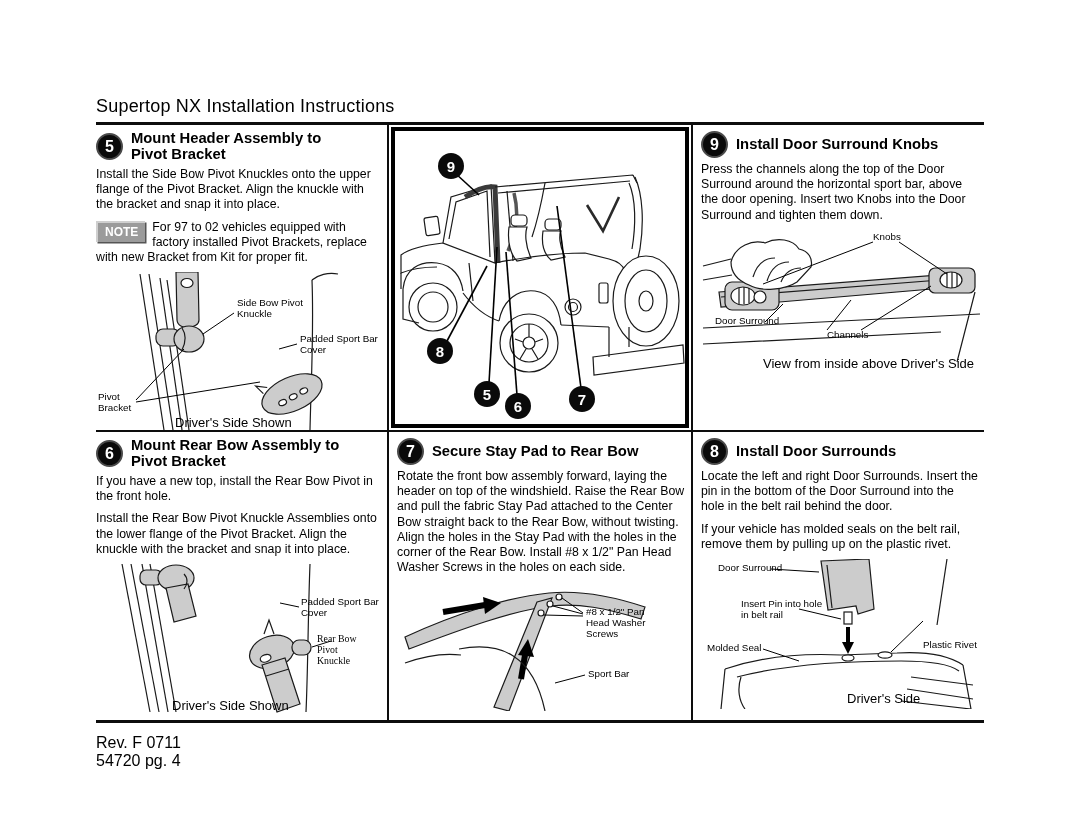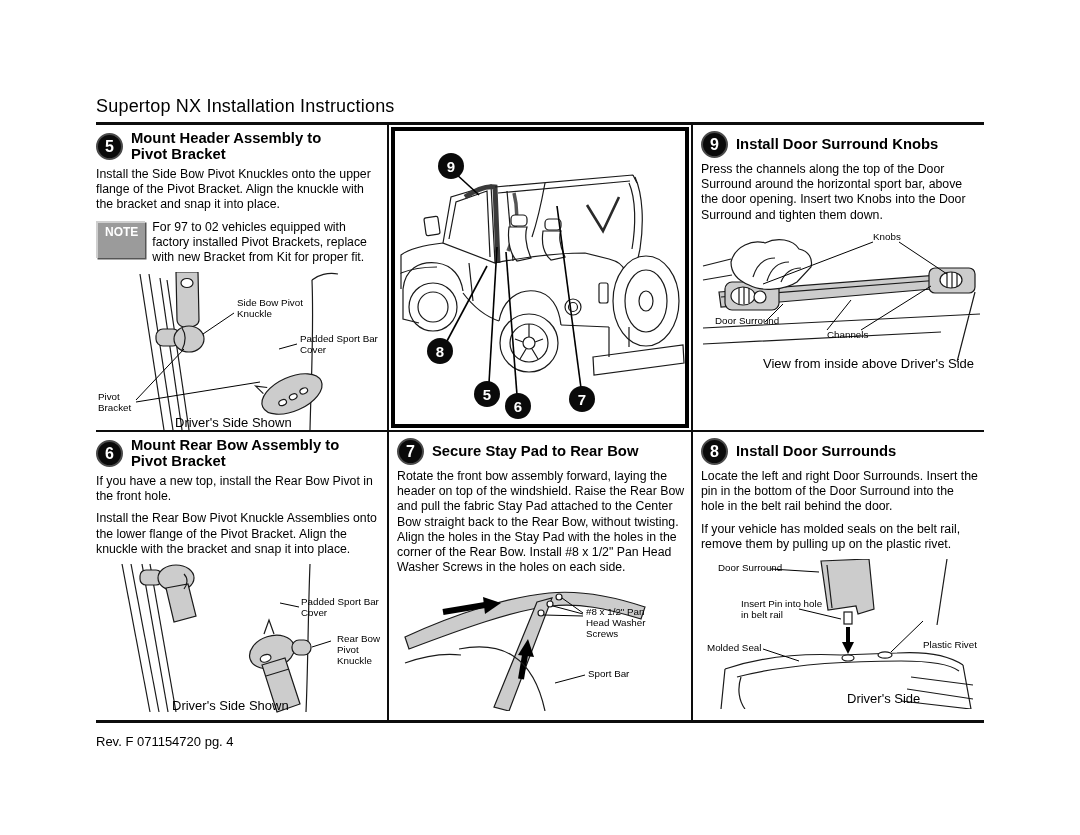--- a/index.html
+++ b/index.html
@@ -16,36 +16,36 @@
     display:grid;
     grid-template-columns:293px 304px 291px;
     grid-template-rows:307px 288px;
   }
   .cell { position:relative; overflow:hidden; }
   .cell.c1 { border-right:2px solid #0d0d0d; }
   .cell.c2 { border-right:2px solid #0d0d0d; }
   .cell.r1 { border-bottom:2px solid #0d0d0d; }
   .cell.pad-l { padding-left:8px; }
   .footer-rule { height:3px; background:#0d0d0d; }
-  .footer { display:flex; justify-content:flex-start; margin-top:11px; font-size:13px; }
+  .footer { display:flex; justify-content:flex-start; margin-top:11px; font-size:16px;flex-direction:column; }
 
   
   .step-head { display:flex; align-items:center; margin-top:6px; margin-bottom:4px; }
   .badge {
     flex:0 0 auto; width:27px; height:27px; border-radius:50%;
     background:#0a0a0a; border:2px solid #4a4a4a;
     color:#fff; font-size:16px; font-weight:bold;
     display:flex; align-items:center; justify-content:center;
   }
   .step-title { font-size:14.8px; font-weight:bold; line-height:1.08; margin-left:8px; }
   .w210 { max-width:212px; }
   .step-body { font-size:12.3px; line-height:1.24; margin-bottom:7px; }
   .note-badge {
     float:left; background:#9b9b9b; color:#fff; font-weight:bold; font-size:12px;
-    padding:2px 7px 18px; margin:1px 7px 2px 0;
+    padding:2px 7px 2px; margin:1px 7px 2px 0;
     border-top:2px solid #cfcfcf; border-left:2px solid #cfcfcf;
     box-shadow:1.5px 1.5px 0 #555;
   }
   
   .diagram { position:relative; width:100%; }
   .diagram svg { position:absolute; left:0; top:0; }
   .dlabel { position:absolute; font-size:9.8px; line-height:1.12; }
   .dcaption { position:absolute; font-size:13px; }
   
   .jeep-frame { position:absolute; inset:2px; border:4px solid #000; }
@@ -250,21 +250,21 @@
               <ellipse class="fillw" cx="168" cy="92" rx="5.5" ry="3.6"></ellipse>
             </g>
             <rect class="fillg" x="196" y="76" width="19" height="15" rx="7"></rect>
             <path class="fillg" d="M166,101 L189,94 L204,140 L181,148 Z"></path>
             <path class="s" d="M170,112 L193,105"></path>
 
             <path class="lead" d="M203,43 L184,39"></path>
             <path class="lead" d="M235,77 L216,83"></path>
           </svg>
           <div class="dlabel" style="left:205px; top:33px; width:78px;">Padded Sport Bar Cover</div>
-          <div class="dlabel" style="left:241px; top:70px; width:52px;">Rear Bow Pivot Knuckle</div>
+          <div class="dlabel" style="left:221px; top:70px; width:52px;font-family:Liberation Serif, serif;">Rear Bow Pivot Knuckle</div>
           <div class="dcaption" style="left:76px; top:134px;">Driver's Side Shown</div>
         </div>
       </section>
 
       <section class="cell c2 pad-l" style="padding-right:4px;">
         <div class="step-head">
           <div class="badge">7</div>
           <div class="step-title">Secure Stay Pad to Rear Bow</div>
         </div>
         <p class="step-body">Rotate the front bow assembly forward, laying the header on top of the windshield. Raise the Rear Bow and pull the fabric Stay Pad attached to the Center Bow straight back to the Rear Bow, without twisting. Align the holes in the Stay Pad with the holes in the corner of the Rear Bow. Install #8 x 1/2" Pan Head Washer Screws in the holes on each side.</p>

